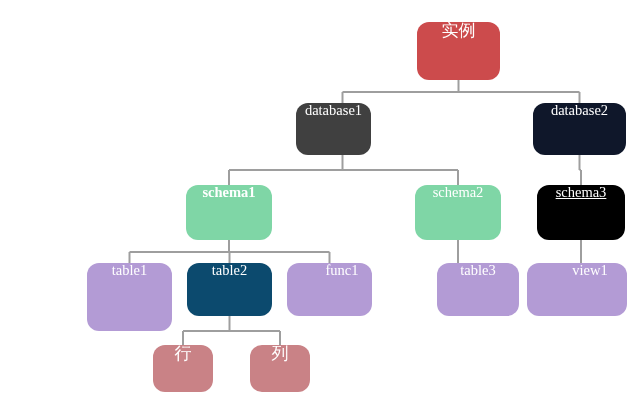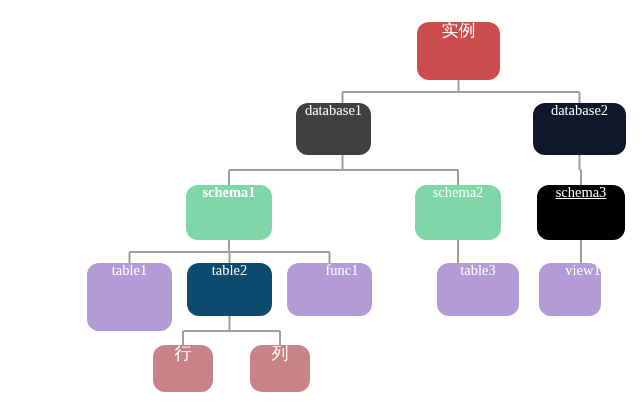--- a/index.html
+++ b/index.html
@@ -110,21 +110,21 @@
       </div>
       <div class="node lvl-obj" style="left: 187px; top: 263px; width: 85px; height: 53px; background: #0c4a6e;">
         <span class="node-label">table2</span>
       </div>
       <div class="node lvl-obj" style="left: 287px; top: 263px; width: 85px; height: 53px; background: rgb(179, 155, 213); padding-left: 25px;">
         <span class="node-label">func1</span>
       </div>
       <div class="node lvl-obj" style="left: 417px; top: 263px; width: 82px; height: 53px; background: rgb(179, 155, 213); margin-left: 20px;">
         <span class="node-label">table3</span>
       </div>
-      <div class="node lvl-obj" style="left: 539px; top: 263px; width: 62px; height: 53px; background: rgb(179, 155, 213); padding-left: 26px;">
+      <div class="node lvl-obj" style="left: 527px; top: 263px; width: 100px; height: 53px; background: rgb(179, 155, 213); padding-left: 26px;">
         <span class="node-label">view1</span>
       </div>
       <div class="node lvl-leaf" style="left: 153px; top: 345px; width: 60px; height: 47px; background: rgb(201, 130, 134);">
         <span class="node-label">行</span>
       </div>
       <div class="node lvl-leaf" style="left: 250px; top: 345px; width: 60px; height: 47px; background: rgb(201, 130, 134);">
         <span class="node-label">列</span>
       </div>
     </div>
 

